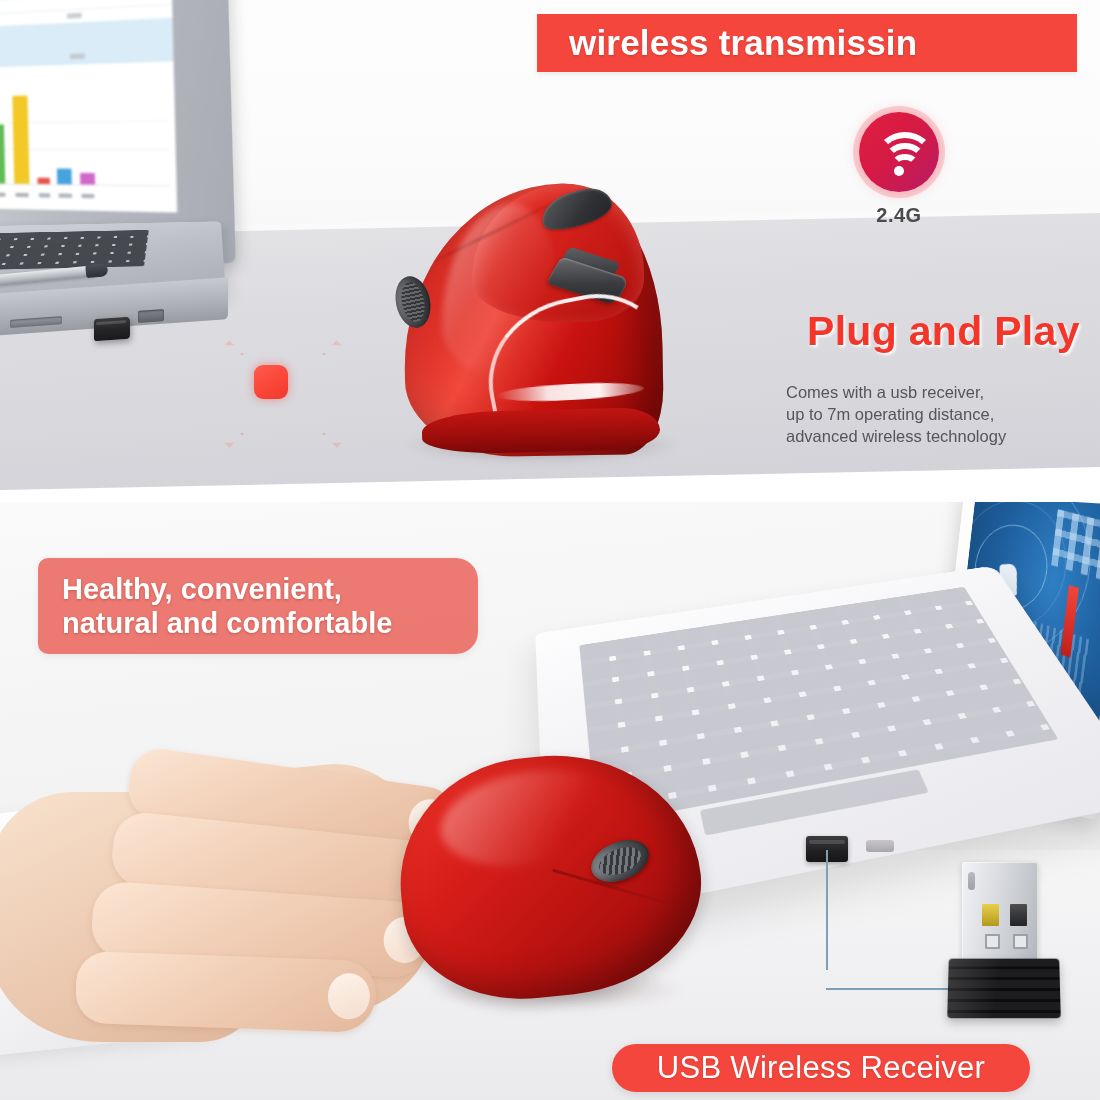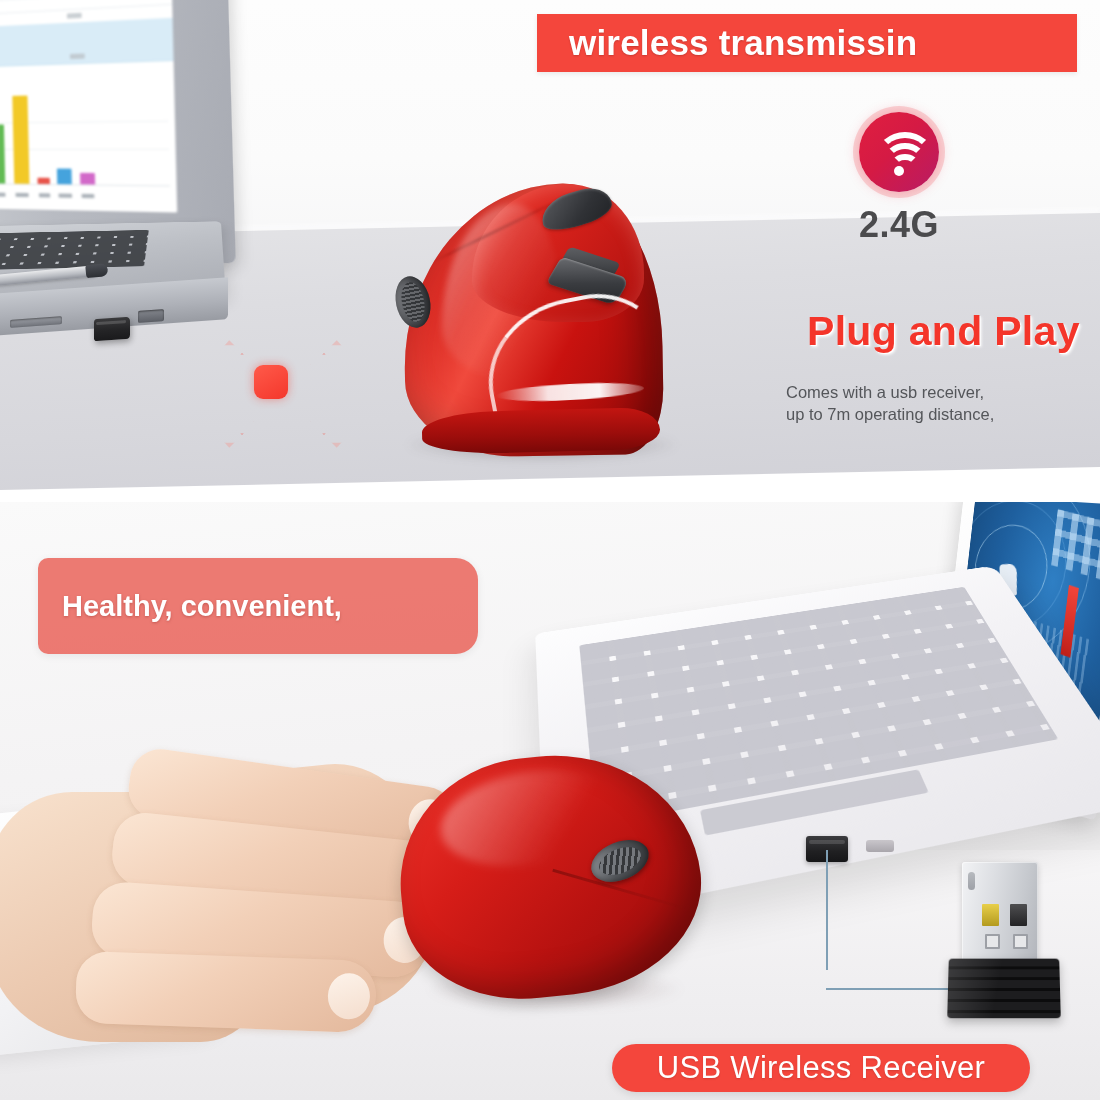--- a/index.html
+++ b/index.html
@@ -275,21 +275,21 @@
   .badge.b1 { left:16px; }
   .badge.b2 { left:134px; }
   .badge-circle {
     position:relative; width:80px; height:80px; margin:0 auto;
     border-radius:50%;
     box-shadow: 0 0 0 6px rgba(244,110,120,.28), 0 0 14px rgba(230,40,70,.35);
   }
   .badge.b1 .badge-circle { background: linear-gradient(135deg,#e01f3f 0%,#d51a44 45%,#b81b64 100%); }
   .badge.b2 .badge-circle { background: linear-gradient(135deg,#e32330 0%,#d81b34 50%,#c41540 100%); }
   .badge-label {
-    margin-top:12px; font-size:36px; font-weight:bold; color:#4b4b4d; letter-spacing:.5px;
+    margin-top:12px; font-size:20px; font-weight:bold; color:#4b4b4d; letter-spacing:.5px;
   }
   .wifi-ico { position:absolute; left:0; top:0; width:80px; height:80px; }
   .wifi-ico i {
     position:absolute; left:50%; border:0 solid #fff; border-radius:50%;
     border-top-width:6px; border-left-width:6px; border-right-width:6px;
     border-left-color:transparent; border-right-color:transparent;
   }
   .wifi-ico i.a { width:46px;height:46px;margin-left:-23px; top:20px; }
   .wifi-ico i.b { width:30px;height:30px;margin-left:-15px; top:31px; }
   .wifi-ico i.c { width:16px;height:16px;margin-left:-8px; top:42px; }
@@ -663,20 +663,21 @@
           </div>
         </div>
         <div class="badge-label">2.4G</div>
       </div>
     </div>
 
     <div class="plug-title">Plug and Play</div>
     <div class="plug-desc">
       <div>Comes with a usb receiver,</div>
       <div>up to 7m operating distance,</div>
+      <div>advanced wireless technology</div>
     </div>
   </div>
 
   <div id="divider"></div>
 
   <div id="bottom-panel">
     <div class="bp-desk"></div>
 
     <div class="bp-screen">
       <div class="bp-screen-inner">
@@ -737,19 +738,20 @@
       <div class="rc-pad gold"></div>
       <div class="rc-pad dark"></div>
       <div class="rc-sq s1"></div>
       <div class="rc-sq s2"></div>
     </div>
     <div class="rc-plastic"></div>
   </div>
 
   <div class="banner-healthy">
     <div>Healthy, convenient,</div>
+    <div>natural and comfortable</div>
   </div>
 
   <div class="banner-usb">
     <span>USB Wireless Receiver</span>
   </div>
 
 </div>
 
 </body></html>

